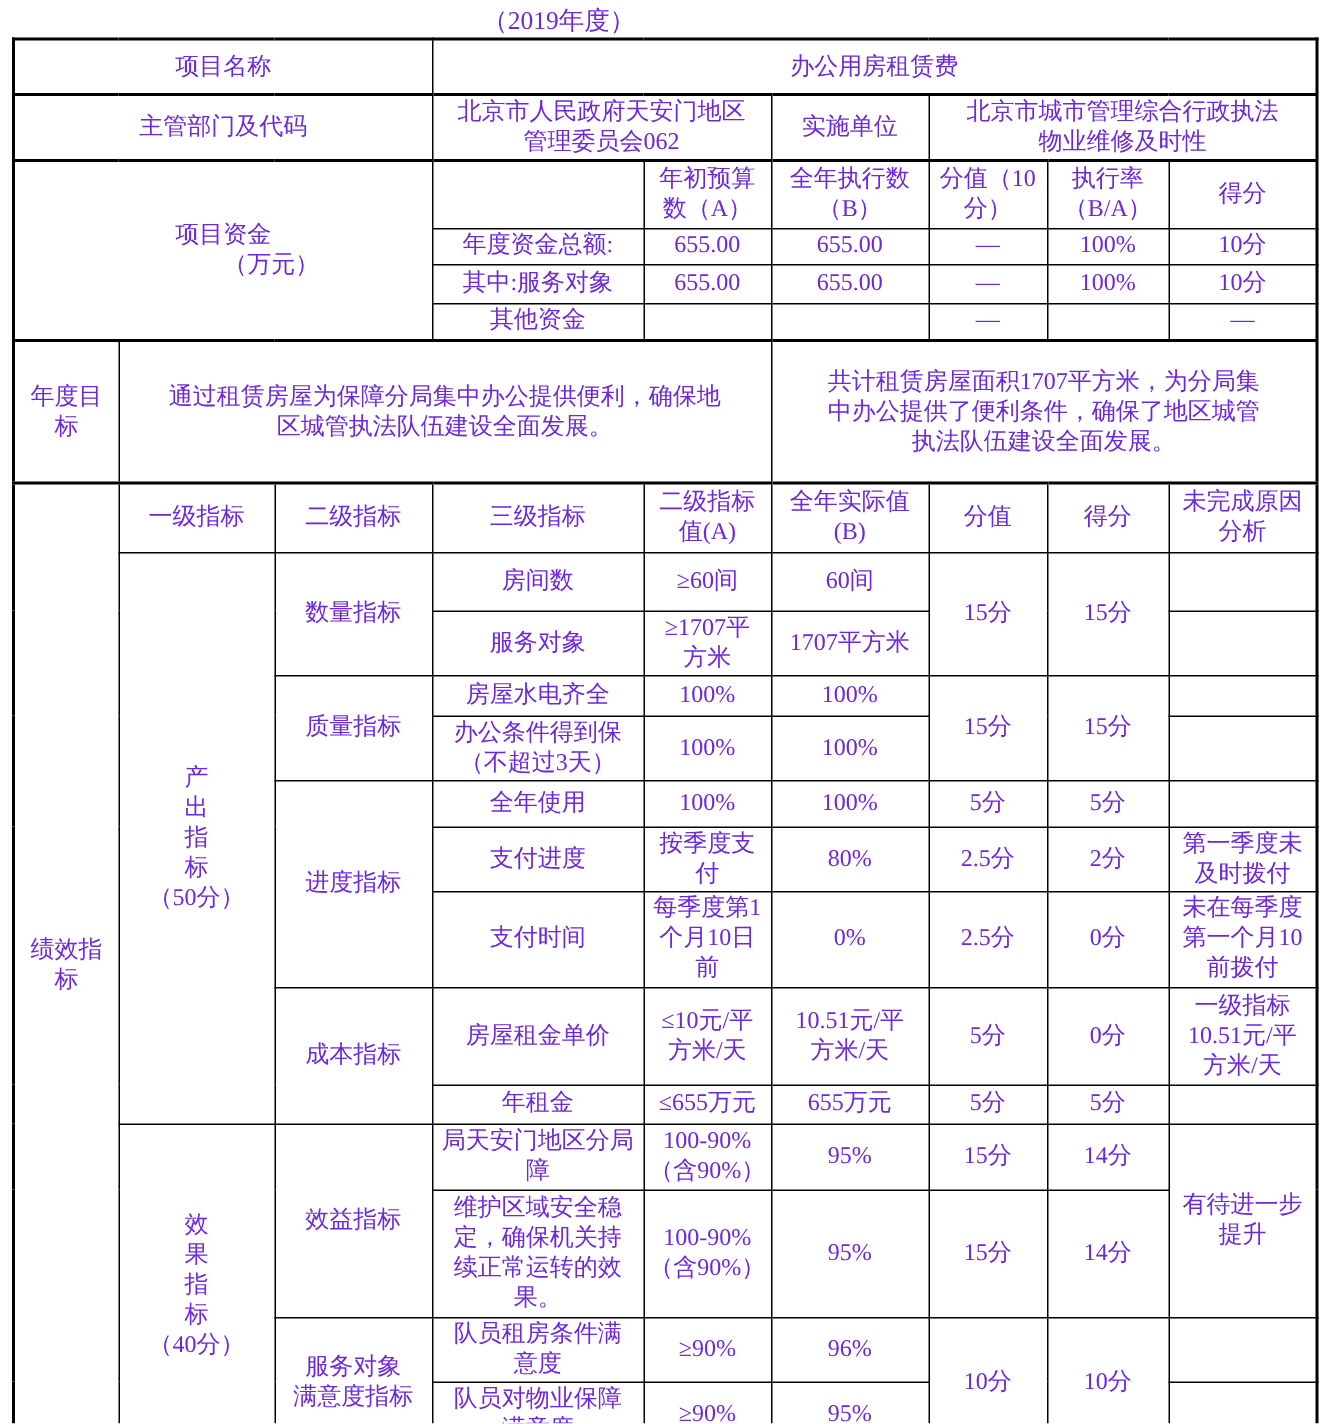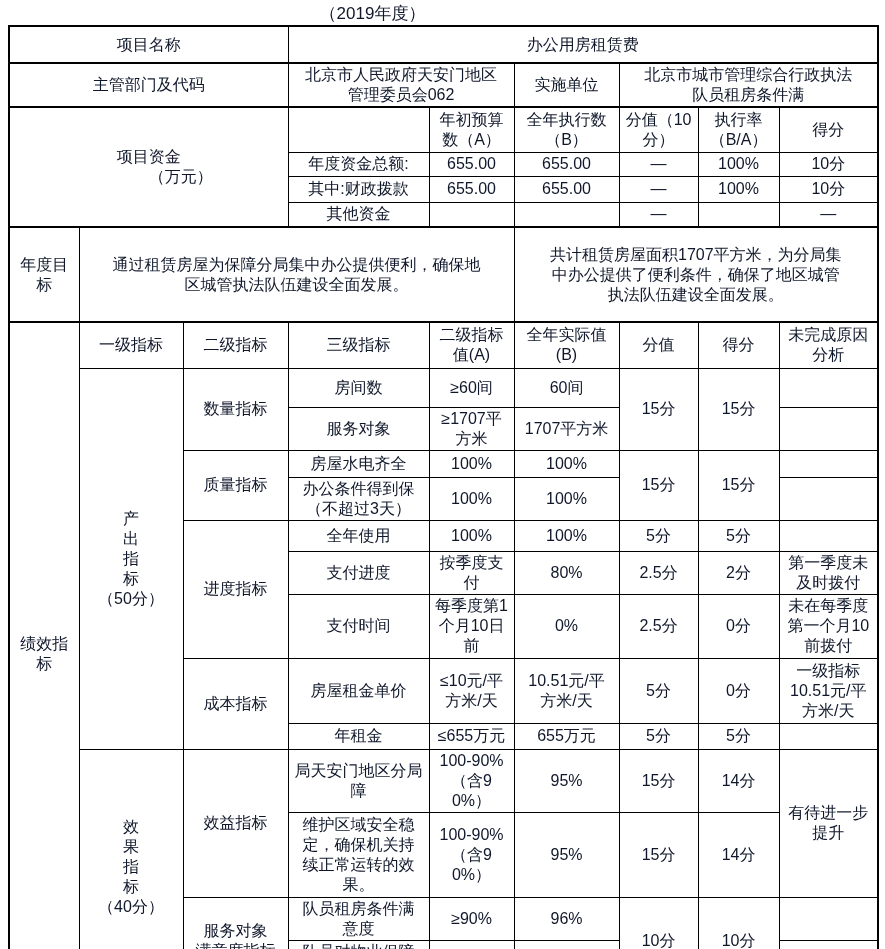--- a/index.html
+++ b/index.html
@@ -1,17 +1,17 @@
 <!DOCTYPE html>
 <html><head>
 <meta charset="utf-8">
 <style>
   html,body{margin:0;padding:0;background:#fff;}
-  .page{width:885px;height:949px;background:#ffffff;color:#0f172a;
-        font-family:Liberation Sans, sans-serif;position:relative;overflow:hidden;}
+  .page{width:885px;height:949px;background:#ffffff;color:#6d28d9;
+        font-family:Liberation Serif, serif;position:relative;overflow:hidden;}
   .doc-title{width:885px;text-align:center;font-size:17px;line-height:22px;padding-top:3px;
              position:relative;left:-70px;}
   table.report{border-collapse:collapse;table-layout:fixed;width:869px;margin-left:8px;
                border:2px solid #000;}
   table.report td{border:1px solid #000;text-align:center;vertical-align:middle;
                   font-size:16px;line-height:20px;padding:1px 2px;white-space:pre-line;
                   overflow:hidden;word-break:break-all;}
   tr.thick-top > td{border-top:2px solid #000;}
   td.funds-label{text-align:left;padding-left:20px;}
   td.goal-plan{text-align:left;padding-left:10px;}
@@ -41,21 +41,21 @@
       <td colspan="3">项目名称</td>
       <td colspan="6">办公用房租赁费</td>
     </tr>
 
     <tr style="height:38px" class="thick-top">
       <td colspan="3">主管部门及代码</td>
       <td colspan="2">北京市人民政府天安门地区
 管理委员会062</td>
       <td>实施单位</td>
       <td colspan="3">北京市城市管理综合行政执法
-队员租房条件满</td>
+物业维修及时性</td>
     </tr>
 
     <tr style="height:45px" class="thick-top">
       <td colspan="3" rowspan="4" class="funds-label">项目资金
 　　　　（万元）</td>
       <td></td>
       <td>年初预算
 数（A）</td>
       <td>全年执行数
 （B）</td>
@@ -67,21 +67,21 @@
     </tr>
     <tr style="height:24px">
       <td>年度资金总额:</td>
       <td>655.00</td>
       <td>655.00</td>
       <td>—</td>
       <td>100%</td>
       <td>10分</td>
     </tr>
     <tr style="height:26px">
-      <td>其中:财政拨款</td>
+      <td>其中:服务对象</td>
       <td>655.00</td>
       <td>655.00</td>
       <td>—</td>
       <td>100%</td>
       <td>10分</td>
     </tr>
     <tr style="height:25px">
       <td>其他资金</td>
       <td></td>
       <td></td>

